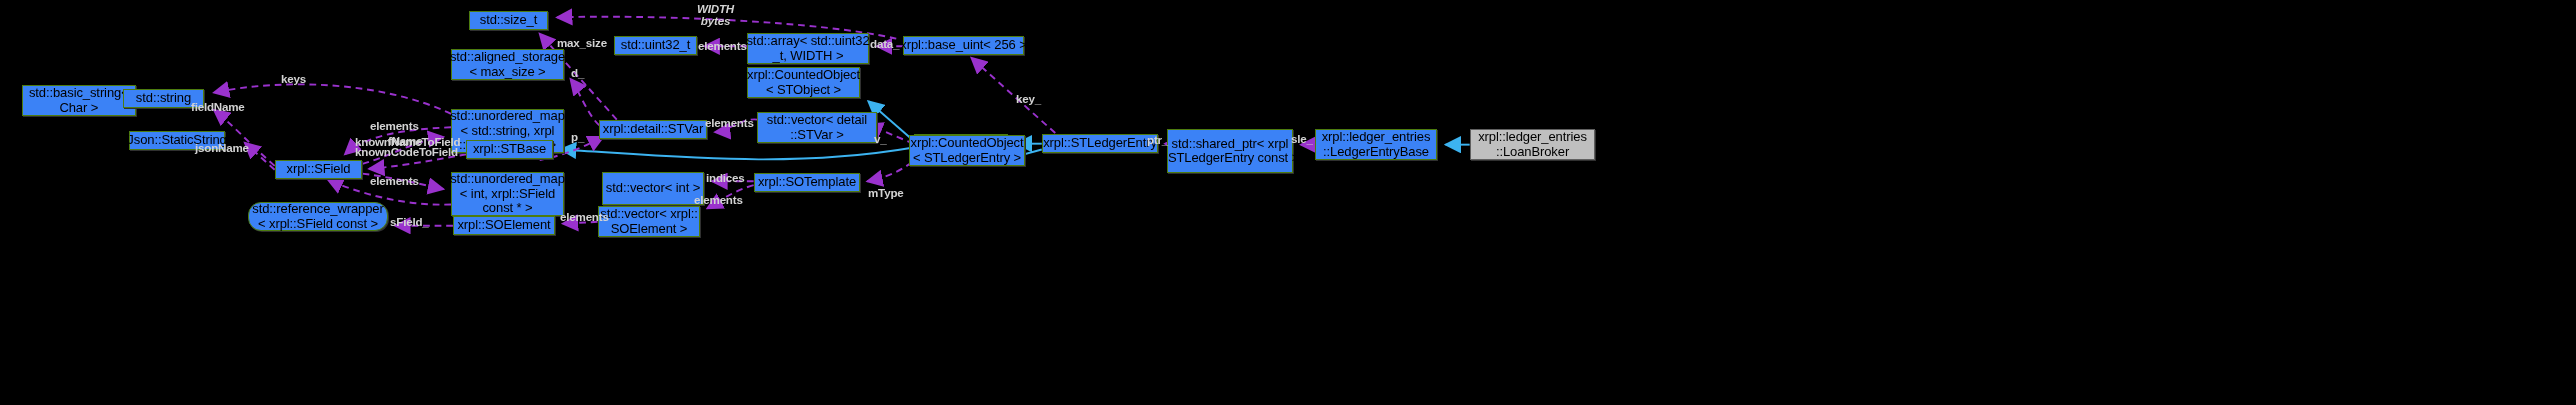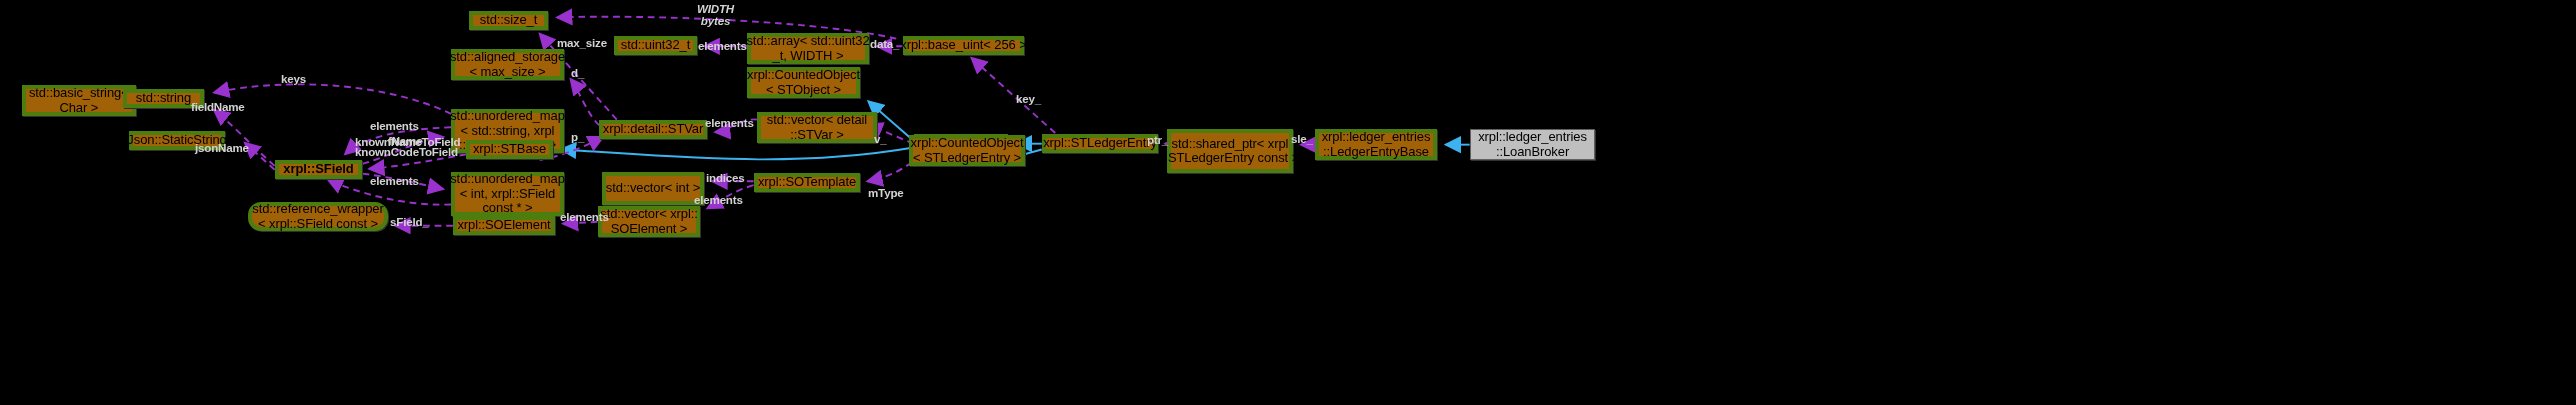--- a/index.html
+++ b/index.html
@@ -8,22 +8,22 @@
     width:2576px;
     height:406px;
     background:#000000;
     font-family:"Liberation Sans","DejaVu Sans",sans-serif;
     overflow:hidden;
   }
   
   .node{
     position:absolute;
     box-sizing:border-box;
-    background:#a16207;
-    border:4px solid #4d7c0f;
+    background:#3b82f6;
+    border:1px solid #4d7c0f;
     color:#000;
     font-size:13px;
     line-height:14.5px;
     text-align:center;
     display:flex;
     align-items:center;
     justify-content:center;
     white-space:pre;
     letter-spacing:-0.1px;
     box-shadow:1px 1px 0 #303030;
@@ -134,21 +134,21 @@
 
       <path class="usage" marker-end="url(#ah-u)" d="M 1364,150 L 1350,150"></path>
     </g>
   </svg>
 
   <div id="nodes">
       <div class="node" style="left: 5.8px; top: 85px; width: 114px; height: 31px; margin-left: 16px;">std::basic_string&lt;
 Char &gt;</div>
       <div class="node" style="left: 123px; top: 89px; width: 81px; height: 19px;">std::string</div>
       <div class="node" style="left: 129px; top: 131px; width: 96px; height: 19px;">Json::StaticString</div>
-      <div class="node" style="left: 275px; top: 160px; width: 87px; height: 19px; font-weight: bold;">xrpl::SField</div>
+      <div class="node" style="left: 275px; top: 160px; width: 87px; height: 19px;">xrpl::SField</div>
       <div class="node" style="left: 248px; top: 202px; width: 140px; height: 29px; border-radius: 13px;">std::reference_wrapper
 &lt; xrpl::SField const &gt;</div>
       <div class="node" style="left: 451px; top: 49px; width: 113px; height: 31px;">std::aligned_storage
 &lt; max_size &gt;</div>
       <div class="node" style="left: 451px; top: 109px; width: 113px; height: 44px;">std::unordered_map
 &lt; std::string, xrpl
 ::SField const * &gt;</div>
       <div class="node" style="left: 451px; top: 172px; width: 113px; height: 44px;">std::unordered_map
 &lt; int, xrpl::SField
 const * &gt;</div>

